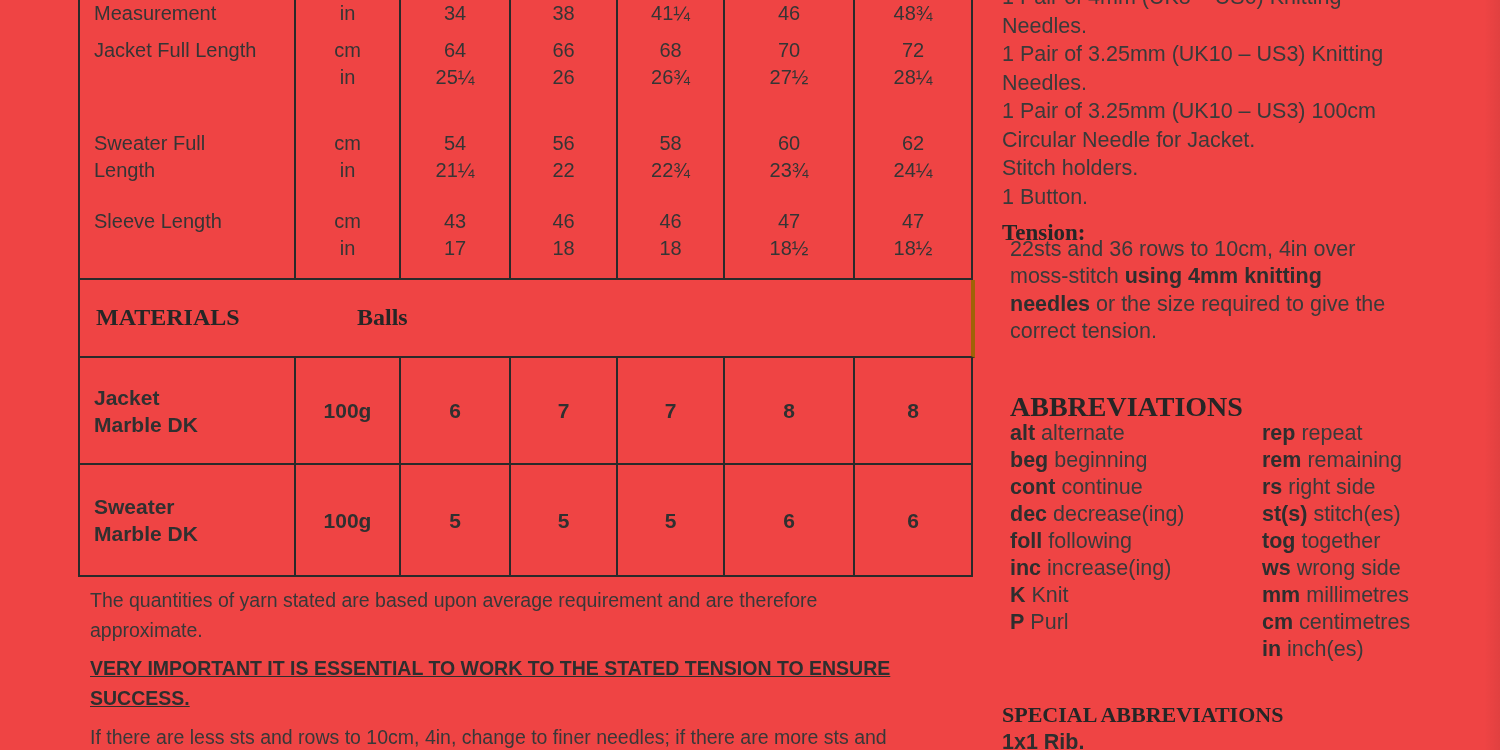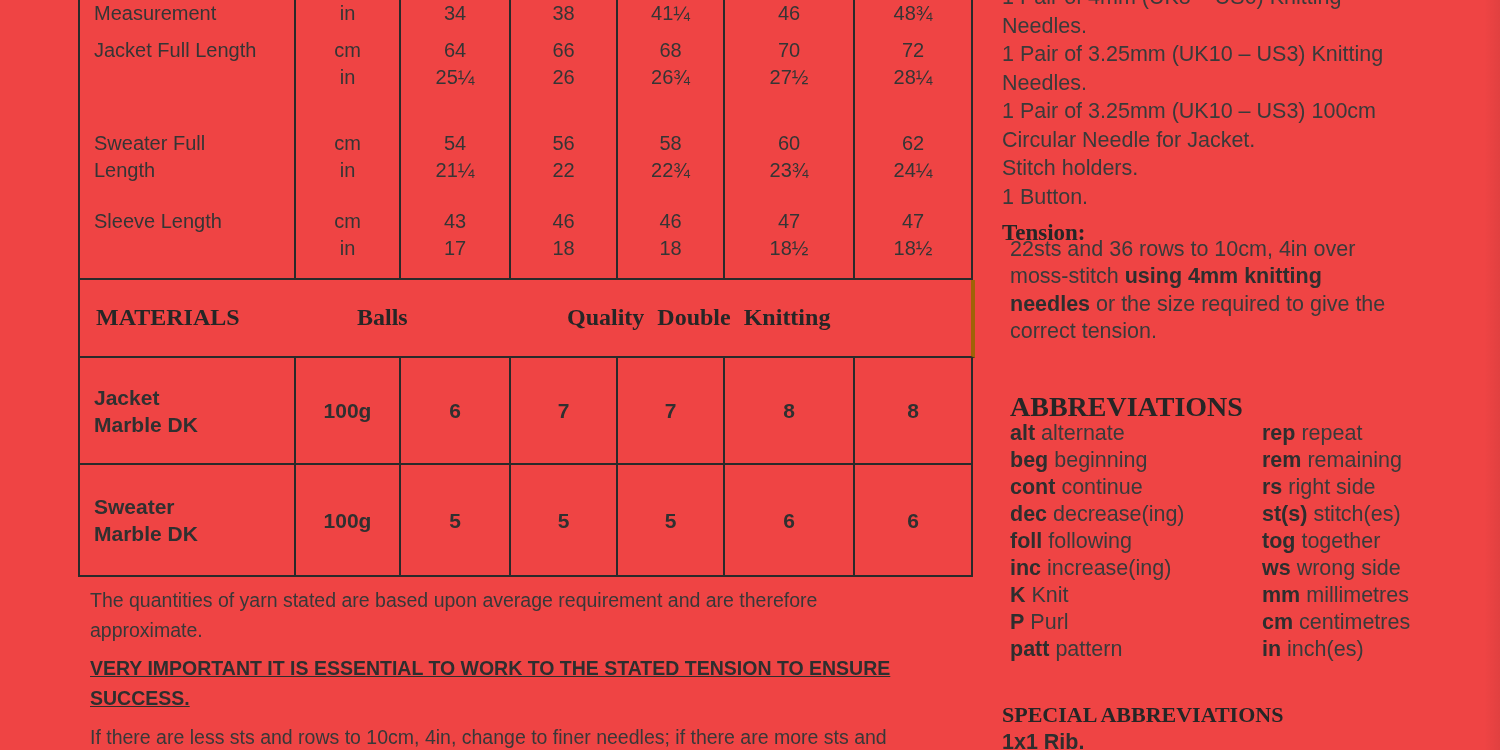--- a/index.html
+++ b/index.html
@@ -162,21 +162,20 @@
       </div>
     <div class="cell val r3 lastcol">
         <div>47</div>
         <div>18½</div>
       </div>
   </div>
 
   <div class="mat-band">
     <span class="mat-title">MATERIALS</span>
     <span class="mat-balls">Balls</span>
-    <span class="mat-quality">Quality Double Knitting</span>
   </div>
 
   <div class="matg">
 
     <div class="cell label rowa">
         <div>Jacket</div>
         <div>Marble DK</div>
       </div>
     <div class="cell unit rowa">
         <div>100g</div>
@@ -258,21 +257,20 @@
 
     <div class="abbr-col left">
       <div><b>alt</b> <span>alternate</span></div>
       <div><b>beg</b> <span>beginning</span></div>
       <div><b>cont</b> <span>continue</span></div>
       <div><b>dec</b> <span>decrease(ing)</span></div>
       <div><b>foll</b> <span>following</span></div>
       <div><b>inc</b> <span>increase(ing)</span></div>
       <div><b>K</b> <span>Knit</span></div>
       <div><b>P</b> <span>Purl</span></div>
-      <div><b>patt</b> <span>pattern</span></div>
     </div>
 
     <div class="abbr-col right">
       <div><b>rep</b> <span>repeat</span></div>
       <div><b>rem</b> <span>remaining</span></div>
       <div><b>rs</b> <span>right side</span></div>
       <div><b>st(s)</b> <span>stitch(es)</span></div>
       <div><b>tog</b> <span>together</span></div>
       <div><b>ws</b> <span>wrong side</span></div>
       <div><b>mm</b> <span>millimetres</span></div>

